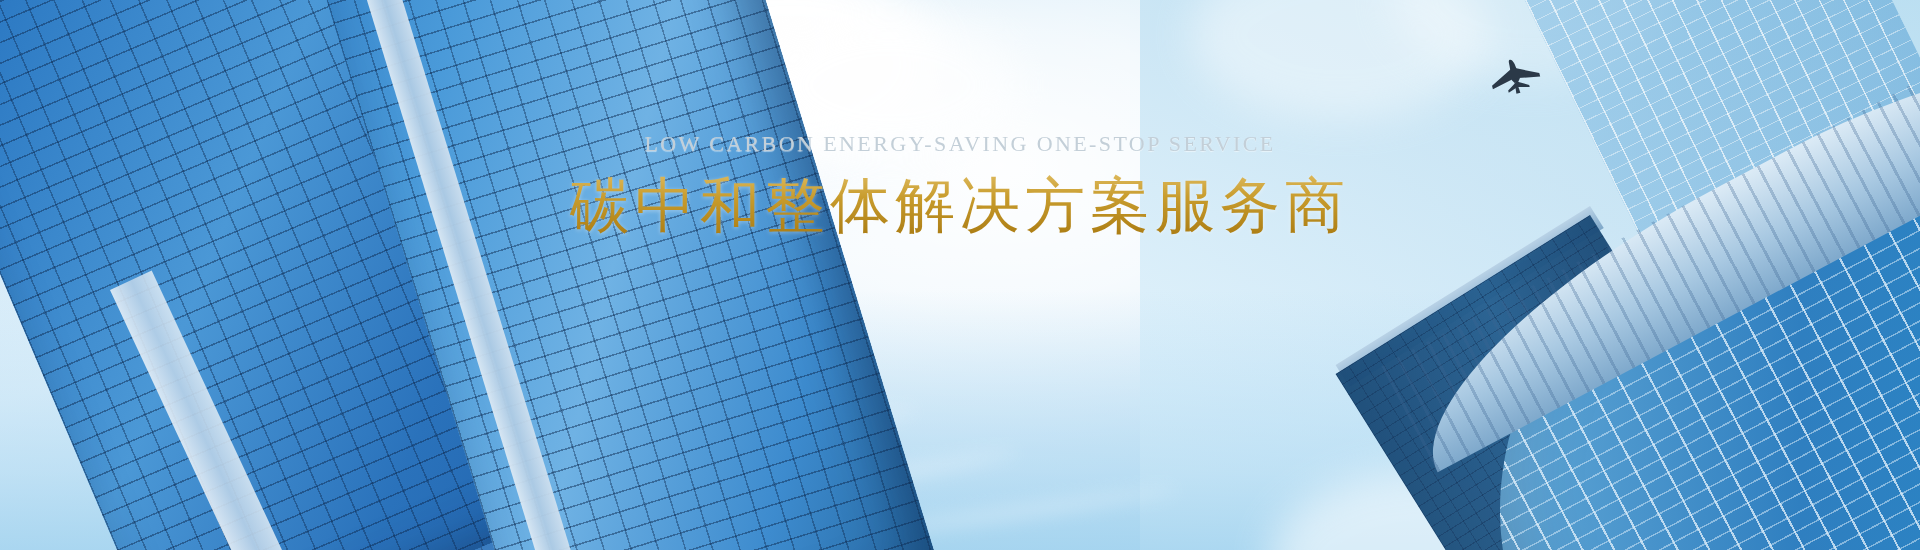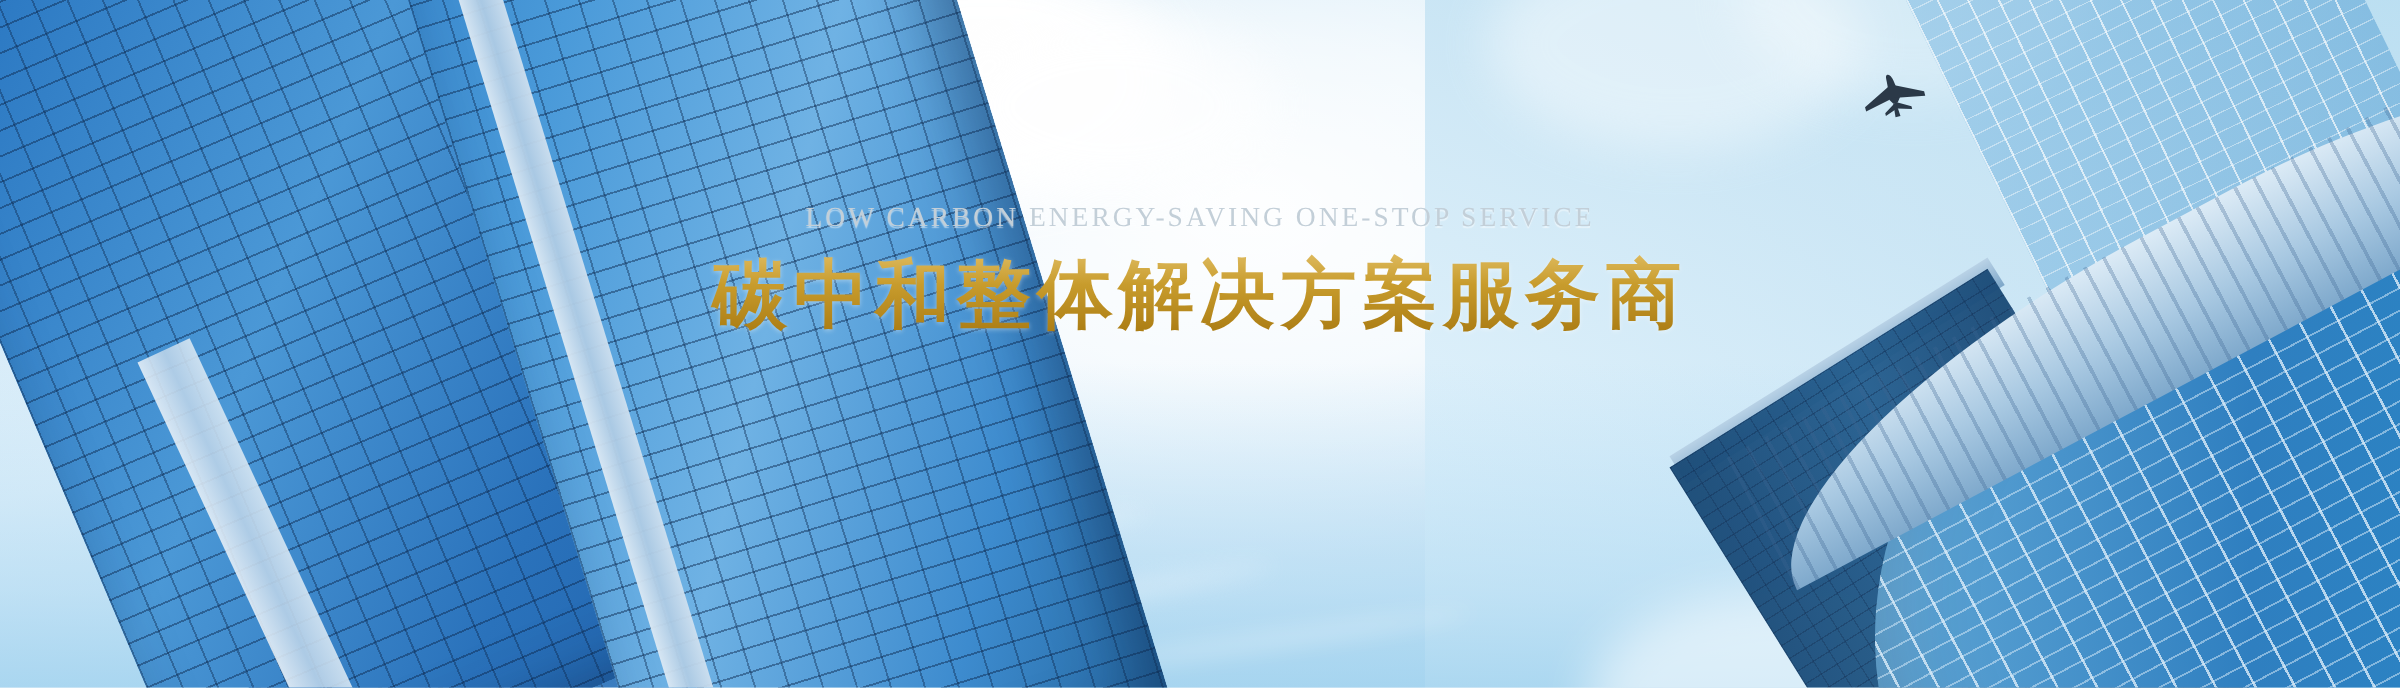--- a/index.html
+++ b/index.html
@@ -192,21 +192,20 @@
     z-index:40;
   }
   .tagline-en{
     font-family:"Liberation Serif", serif;
     font-size:22px;
     letter-spacing:2.4px;
     color:#c3cfd8;
     line-height:1.1;
     text-shadow:0 1px 1px rgba(255,255,255,.55);
     white-space:nowrap;
-    margin-top:30px;
   }
   .subtitle-cn{
     margin-top:18px;
     font-family:"Liberation Sans", sans-serif;
     font-size:45px;
     font-weight:400;
     letter-spacing:7px;
     line-height:1.18;
     white-space:nowrap;
     background:linear-gradient(to bottom,#d9b45a 0%,#c79b2c 42%,#a8790f 100%);
@@ -214,21 +213,21 @@
     background-clip:text;
     color:transparent;
     -webkit-text-fill-color:transparent;
     text-shadow:none;
     filter:drop-shadow(0 1px 1px rgba(255,255,255,.45));
   }
   .headline-cn{
     margin-top:14px;
     font-family:"Liberation Sans", sans-serif;
     font-size:60px;
-    font-weight:bold;
+    font-weight:normal;
     letter-spacing:5px;
     line-height:1.2;
     white-space:nowrap;
     background:linear-gradient(to bottom,#e0bd63 0%,#c89c2d 38%,#a77810 100%);
     -webkit-background-clip:text;
     background-clip:text;
     color:transparent;
     -webkit-text-fill-color:transparent;
     filter:drop-shadow(0 1px 2px rgba(255,255,255,.40));
   }

